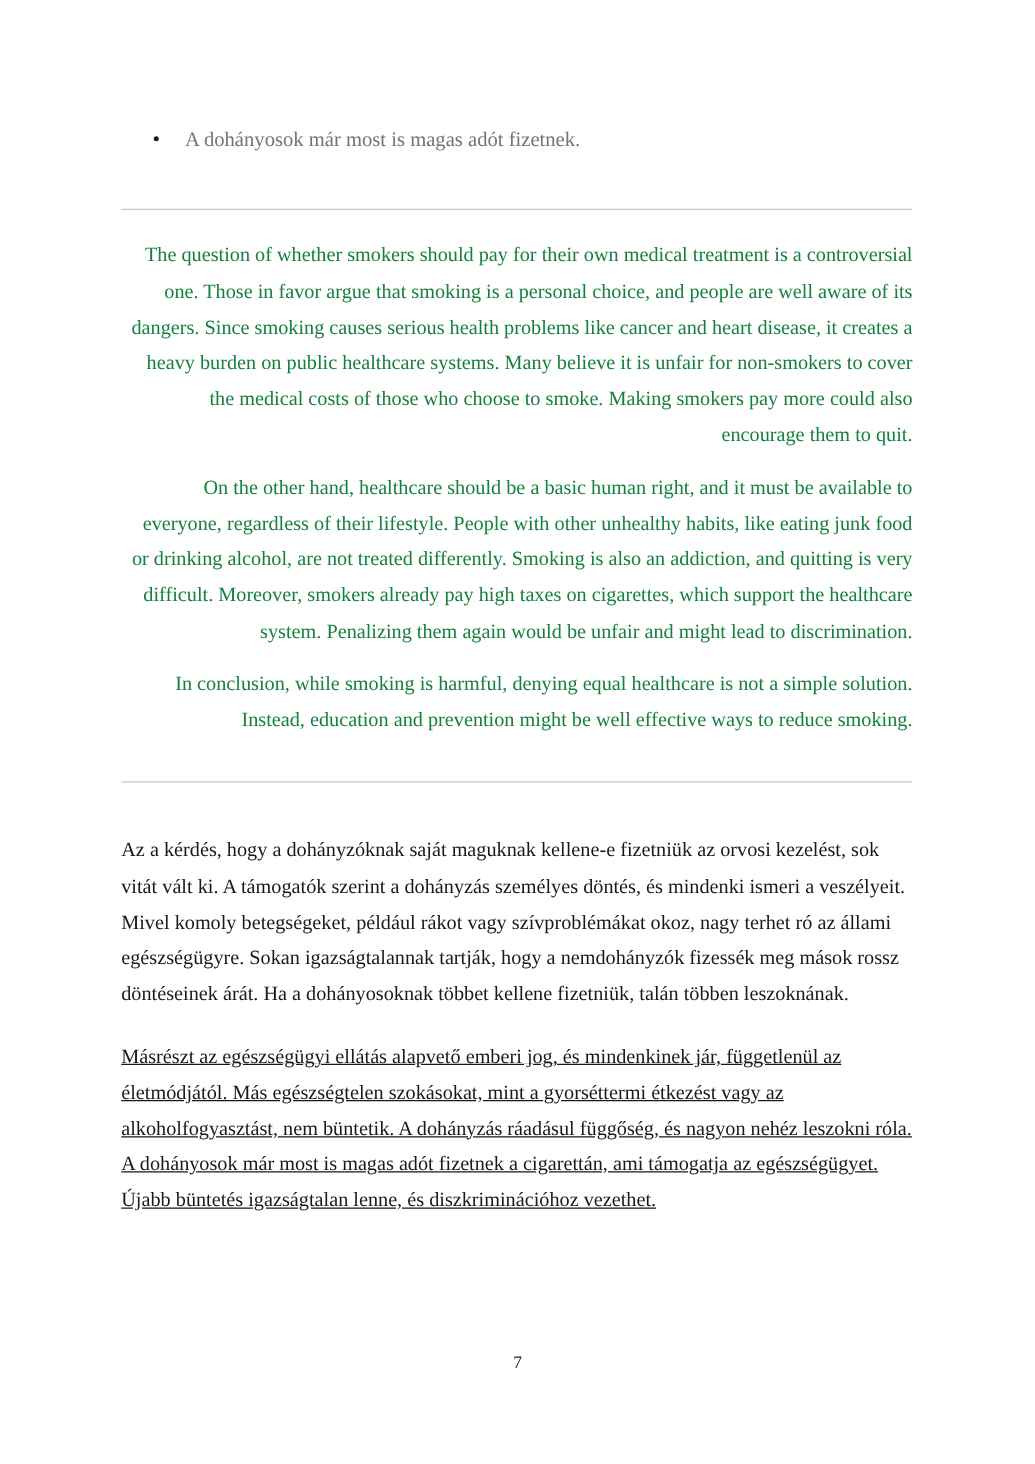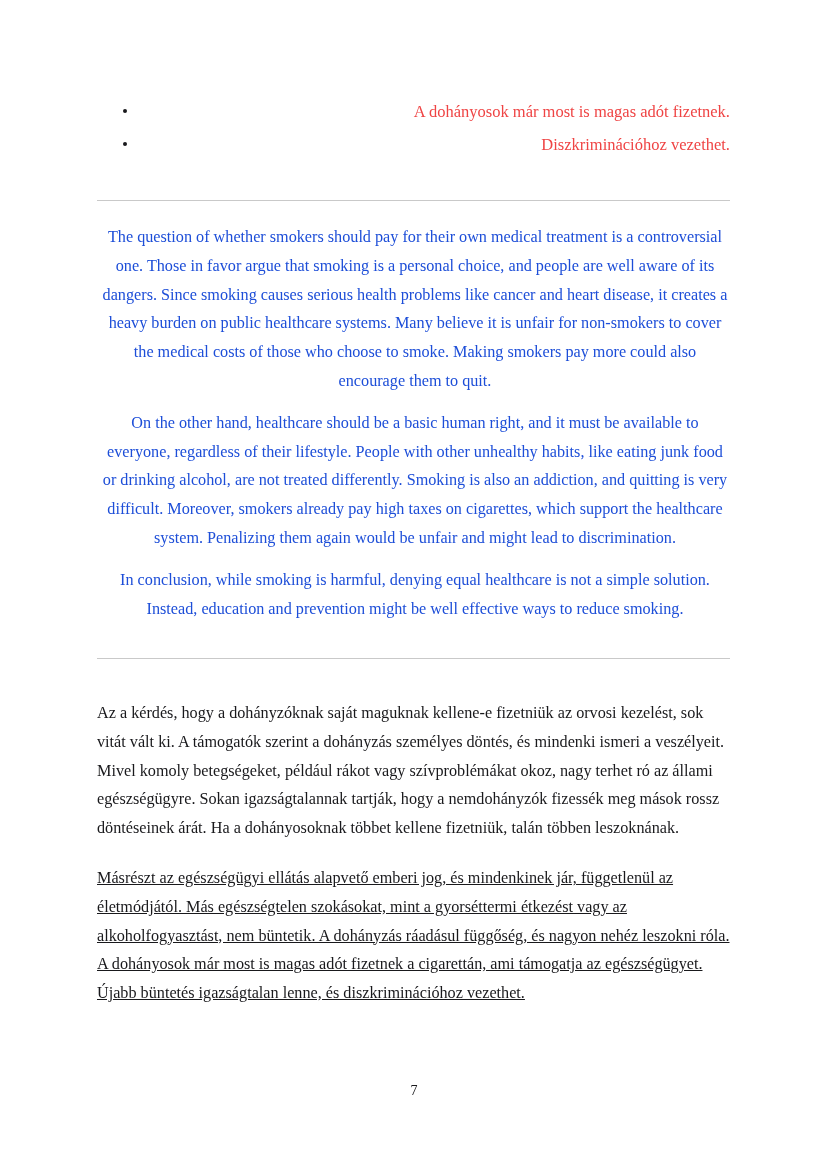--- a/index.html
+++ b/index.html
@@ -29,22 +29,21 @@
     list-style: none;
     margin: 0;
     padding: 0;
     padding-top: 95px;
   }
   .bullet-item {
     position: relative;
     padding-left: 51px;
     font-size: 16.5px;
     line-height: 33px;
-    color: #ef4444;
-    text-align: right;
+    color: #737373;
   }
   .bullet-item .dot {
     position: absolute;
     left: 26px;
     top: 14px;
     width: 4px;
     height: 4px;
     border-radius: 50%;
     background: #19191c;
   }
@@ -59,22 +58,22 @@
   }
   .divider-top   { margin-top: 39px; }
   .divider-mid   { margin-top: 35px; }
 
   
   .en-block { padding-top: 22px; }
   .en-para {
     font-size: 16.2px;
     line-height: 28.8px;
     margin: 0 0 13px 3px;
-    text-align: center;
-    color: #1d4ed8;
+    text-align: right;
+    color: #15803d;
   }
   .en-para:last-child { margin-bottom: 0; }
 
   
   .hu-block { padding-top: 28px; }
   .hu-para {
     font-size: 16.2px;
     line-height: 28.6px;
     margin: 12px 0 22px 0;
     text-align: left;
@@ -97,24 +96,20 @@
 <body>
 
 <div class="page">
   <div class="content">
 
     <ul class="bullet-list">
       <li class="bullet-item">
         <span class="dot"></span>
         <span>A dohányosok már most is magas adót fizetnek.</span>
       </li>
-      <li class="bullet-item">
-        <span class="dot"></span>
-        <span>Diszkriminációhoz vezethet.</span>
-      </li>
     </ul>
 
     <hr class="divider divider-top">
 
     <div class="en-block">
       <p class="en-para">The question of whether smokers should pay for their own medical treatment is a controversial one. Those in favor argue that smoking is a personal choice, and people are well aware of its dangers. Since smoking causes serious health problems like cancer and heart disease, it creates a heavy burden on public healthcare systems. Many believe it is unfair for non-smokers to cover the medical costs of those who choose to smoke. Making smokers pay more could also encourage them to quit.</p>
       <p class="en-para">On the other hand, healthcare should be a basic human right, and it must be available to everyone, regardless of their lifestyle. People with other unhealthy habits, like eating junk food or drinking alcohol, are not treated differently. Smoking is also an addiction, and quitting is very difficult. Moreover, smokers already pay high taxes on cigarettes, which support the healthcare system. Penalizing them again would be unfair and might lead to discrimination.</p>
       <p class="en-para">In conclusion, while smoking is harmful, denying equal healthcare is not a simple solution. Instead, education and prevention might be well effective ways to reduce smoking.</p>
     </div>
 

